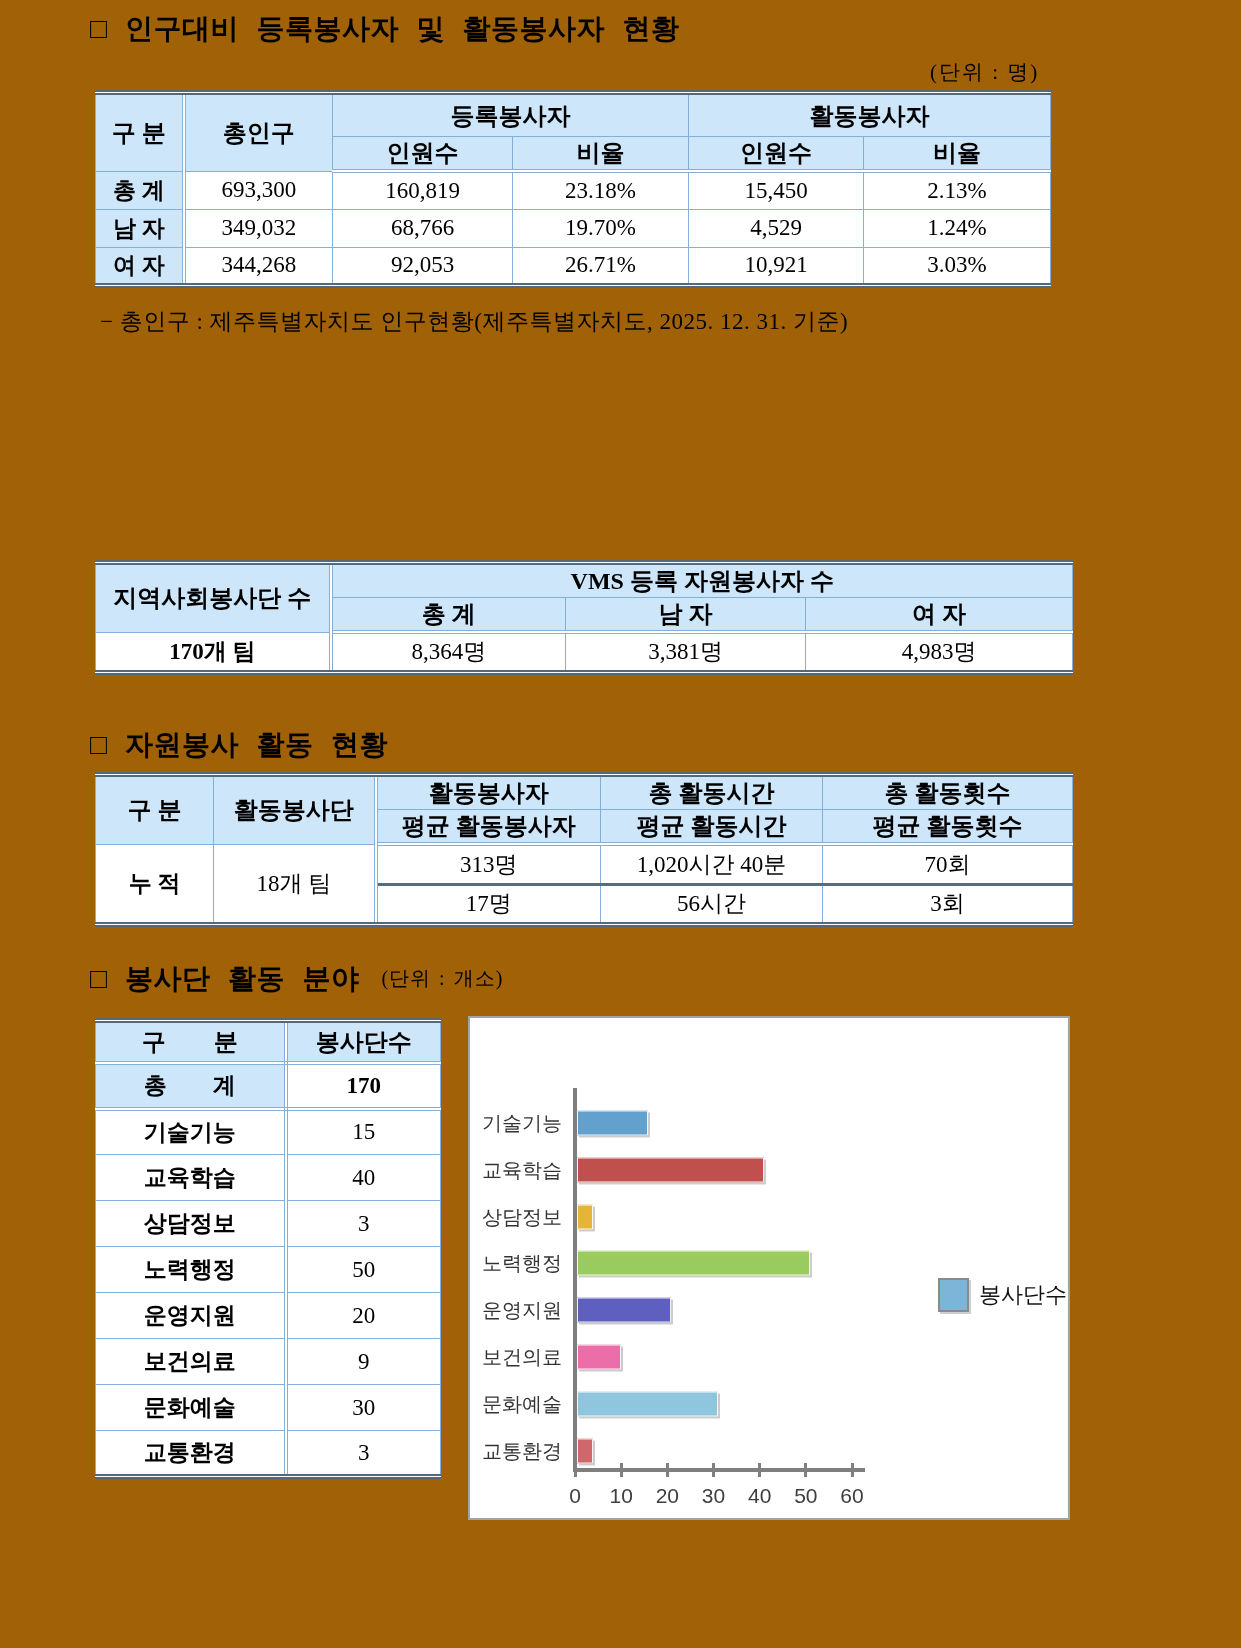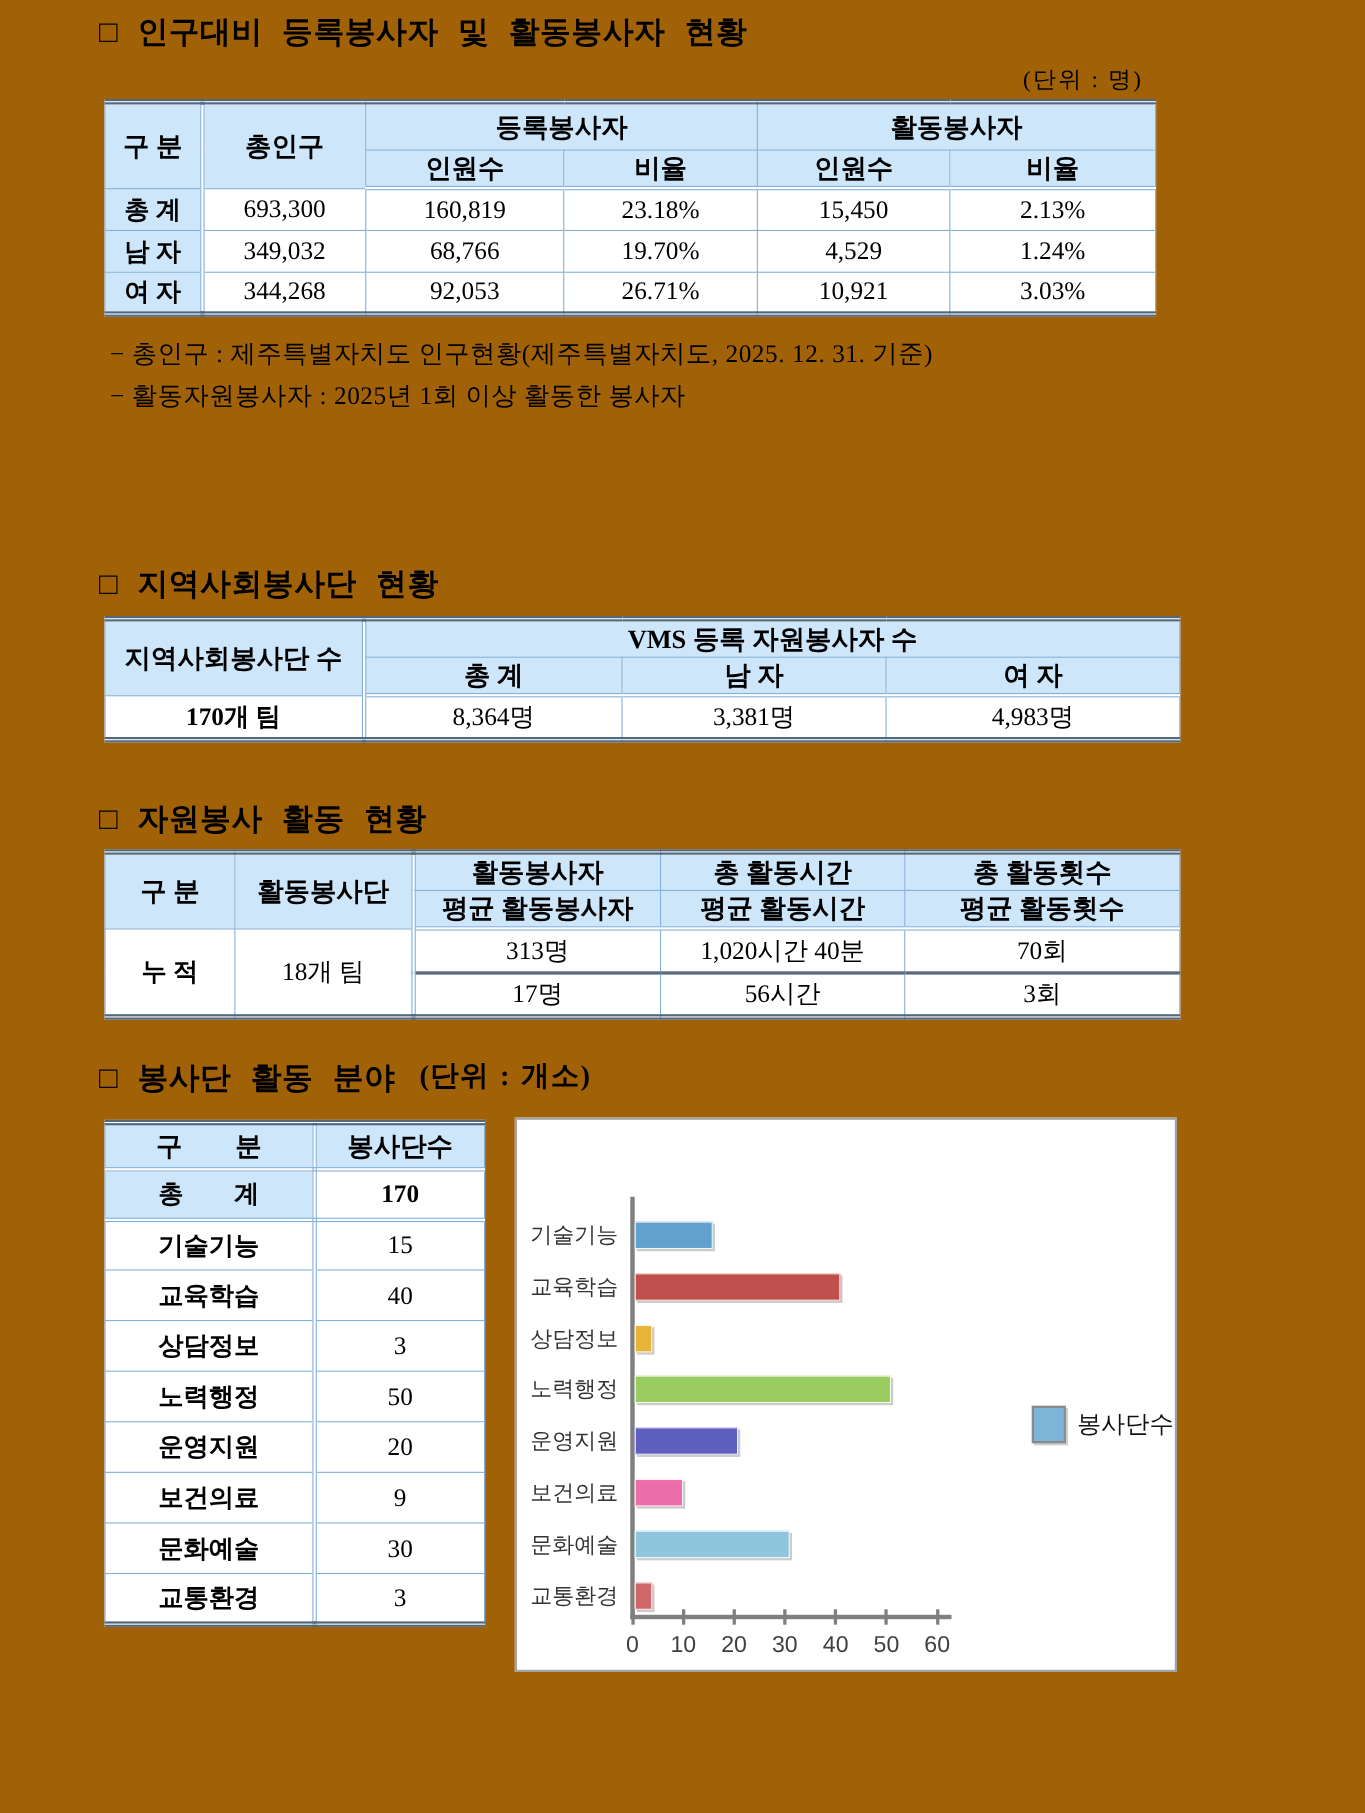--- a/index.html
+++ b/index.html
@@ -6,21 +6,21 @@
   .page {
     position:relative; width:1241px; height:1648px; background:#a16207;
     font-family:"Liberation Serif","DejaVu Serif",serif; color:#000;
     overflow:hidden;
   }
   .sec-title {
     position:absolute; font-size:28px; font-weight:bold; word-spacing:10px; letter-spacing:0.5px;
     white-space:nowrap;
   }
   .unit-note { position:absolute; font-size:21px; letter-spacing:2px; }
-  .inline-unit { font-size:26px; font-weight:bold; word-spacing:2px; letter-spacing:1px; margin-left:22px; vertical-align:3px; }
+  .inline-unit { font-size:20px; font-weight:normal; word-spacing:2px; letter-spacing:1px; margin-left:22px; vertical-align:3px; }
 
   table.doc {
     position:absolute; border-collapse:collapse; table-layout:fixed; background:#fff;
     border-top:5px double #53687D; border-bottom:5px double #53687D;
     border-left:1px solid #84AFD9; border-right:1px solid #84AFD9;
   }
   .doc th, .doc td {
     border:1px solid #84AFD9; text-align:center; vertical-align:middle;
     padding:0; font-size:23px; overflow:hidden; white-space:nowrap;
   }
@@ -113,24 +113,22 @@
         <td>92,053</td>
         <td>26.71%</td>
         <td>10,921</td>
         <td>3.03%</td>
       </tr>
     </tbody>
   </table>
 
   <div class="notes">
     <div class="note-line">− 총인구 : 제주특별자치도 인구현황(제주특별자치도, 2025. 12. 31. 기준)</div>
-    <div class="note-line">− 활동자원봉사자 : 2025년 1회 이상 활동한 봉사자</div>
   </div>
 
-  <div class="sec-title" style="left:90px; top:512px;">□ 지역사회봉사단 현황</div>
 
   <table class="doc" style="left:95px; top:560px; width:977px;">
     <colgroup>
       <col style="width:235px">
         <col style="width:235px">
         <col style="width:240px">
         <col style="width:267px">
     </colgroup>
     <thead>
       <tr style="height:33px;margin-left:44px;">

